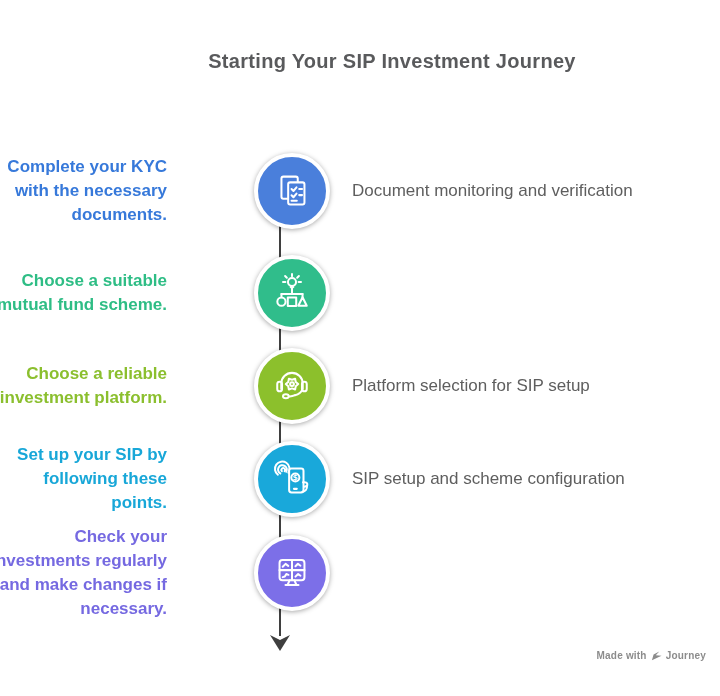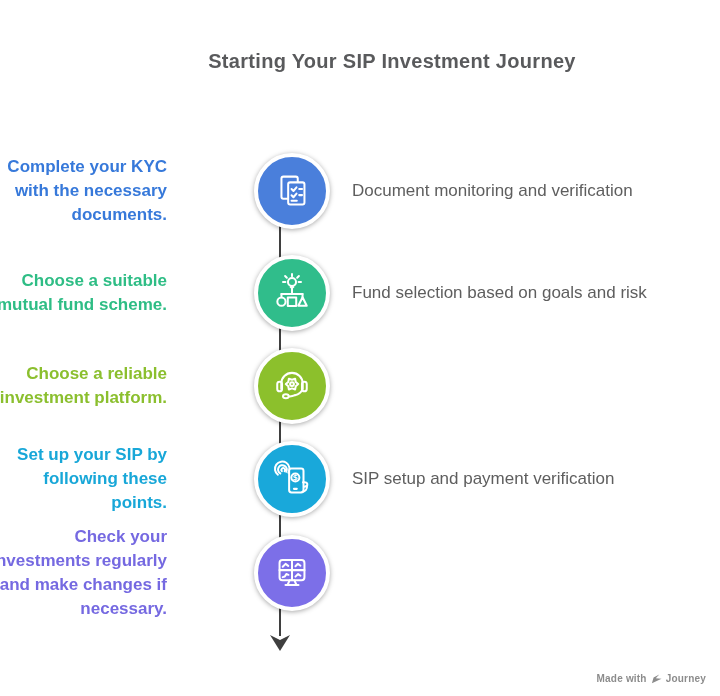--- a/index.html
+++ b/index.html
@@ -30,21 +30,21 @@
     box-shadow:0 1px 5px rgba(0,0,0,0.35);
     display:flex;align-items:center;justify-content:center;z-index:2;
   }
   .row .step-desc{
     position:absolute;left:340px;top:50%;transform:translateY(-50%);
     font-size:17px;color:#5e5e5e;white-space:nowrap;
   }
   .icon-circle svg{display:block;}
   .ic{stroke:#ffffff;stroke-width:2.1;fill:none;stroke-linecap:round;stroke-linejoin:round;}
   .watermark{
-    position:absolute;right:14px;bottom:12px;display:flex;align-items:center;gap:4px;
+    position:absolute;right:14px;bottom:35px;display:flex;align-items:center;gap:4px;
     font-size:10px;color:#8c8c8c;font-weight:bold;letter-spacing:.2px;
   }
 </style>
 </head>
 <body>
 
 <div class="title">Starting Your SIP Investment Journey</div>
 
 <div class="timeline-line" style="background: rgb(63, 63, 63);"></div>
 <svg class="timeline-arrow" width="28" height="24" viewBox="0 0 28 24">
@@ -87,39 +87,39 @@
         <path d="M24 19 V25"></path>
         <path d="M13 25 H35"></path>
         <path d="M13 25 V28.5"></path>
         <path d="M35 25 V28.5"></path>
         <circle cx="13" cy="33" r="4.3"></circle>
         <rect x="19.6" y="28.8" width="8.8" height="8.8"></rect>
         <path d="M35 28.5 l4.4 8.8 h-8.8 z"></path>
       </g>
     </svg>
   </div>
-  <div class="step-desc">Fund selection based on goals and risk</div>
 </div>
 
 <div class="row" style="top:336px">
   <div class="step-label" style="color: rgb(139, 191, 46);">Choose a reliable
 investment platform.</div>
   <div class="icon-circle" style="background: rgb(140, 192, 44);">
     <svg width="46" height="46" viewBox="0 0 48 48">
       <g class="ic">
         <path d="M12.8 27 v-5.5 a11.2 11.2 0 0 1 22.4 0 V27 a11.2 11.2 0 0 1 -8 6.6"></path>
         <rect x="8.6" y="19.5" width="5" height="10" rx="2.5"></rect>
         <rect x="34.4" y="19.5" width="5" height="10" rx="2.5"></rect>
         <path d="M30.5 22 L27.9 24.25 L27.25 27.63 L24 26.5 L20.75 27.63 L20.1 24.25 L17.5 22 L20.1 19.75 L20.75 16.37 L24 17.5 L27.25 16.37 L27.9 19.75 Z"></path>
         <circle cx="24" cy="22" r="2"></circle>
         <path d="M27.2 33.6 q-3.5 1.5 -6.5 1.2"></path>
         <ellipse cx="17.6" cy="34.6" rx="3" ry="2.1"></ellipse>
       </g>
     </svg>
   </div>
+  <div class="step-desc">Platform selection for SIP setup</div>
 </div>
 
 <div class="row" style="top:429px">
   <div class="step-label" style="color: rgb(24, 167, 216);">Set up your SIP by
 following these
 points.</div>
   <div class="icon-circle" style="background: rgb(25, 168, 218);">
     <svg width="46" height="46" viewBox="0 0 48 48">
       <g class="ic">
         <path d="M9.3 19.5 A7.6 7.6 0 1 1 20.2 17.5"></path>
@@ -127,21 +127,21 @@
         <path d="M13.4 15.8 a1.9 1.9 0 1 1 2.9 0"></path>
         <rect x="21" y="13" width="15" height="25" rx="2.5" style="fill: rgb(25, 168, 218);"></rect>
         <circle cx="27.5" cy="22.5" r="4.2"></circle>
         <text x="27.5" y="25.4" font-size="8" font-weight="bold" text-anchor="middle" fill="#ffffff" stroke="none" font-family="DejaVu Sans, sans-serif">$</text>
         <path d="M26 34.3 h3"></path>
         <path d="M35.5 27.5 c2.8 -0.6 4.8 0.6 4.5 2.5 c-0.2 1.3 -1.8 2 -3.4 2"></path>
         <path d="M39.6 31.2 c0.4 3.2 -1.6 5.8 -4.8 6.3"></path>
       </g>
     </svg>
   </div>
-  <div class="step-desc">SIP setup and payment verification</div>
+  <div class="step-desc">SIP setup and scheme configuration</div>
 </div>
 
 <div class="row" style="top:523px">
   <div class="step-label" style="color: rgb(117, 105, 225);">Check your
 investments regularly
 and make changes if
 necessary.</div>
   <div class="icon-circle" style="background: rgb(124, 111, 232);">
     <svg width="46" height="46" viewBox="0 0 48 48">
       <g class="ic">

